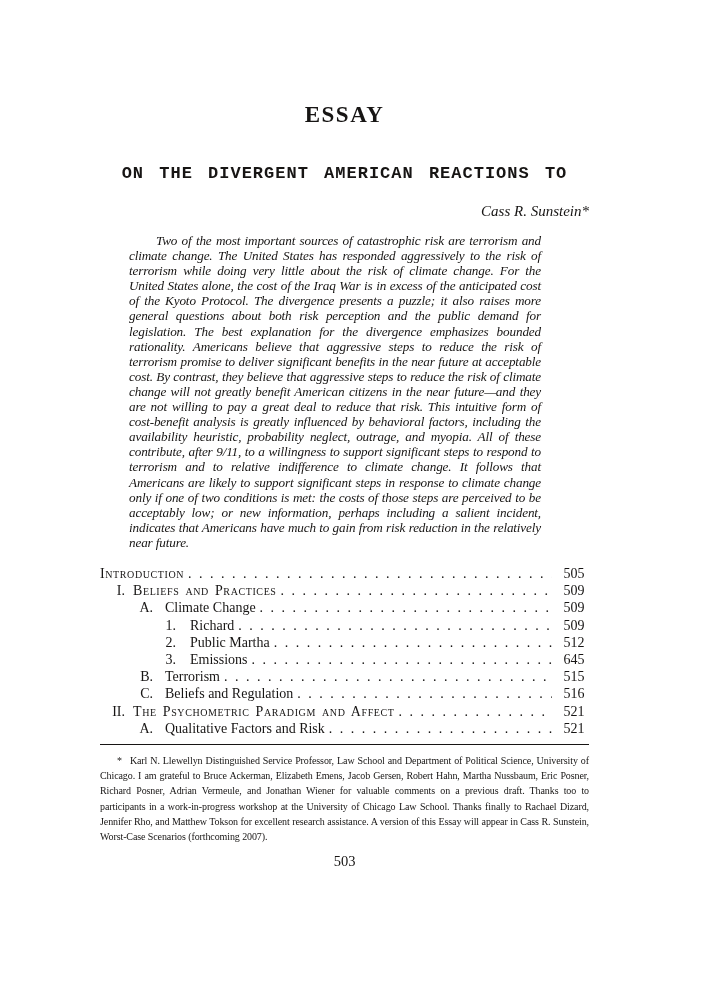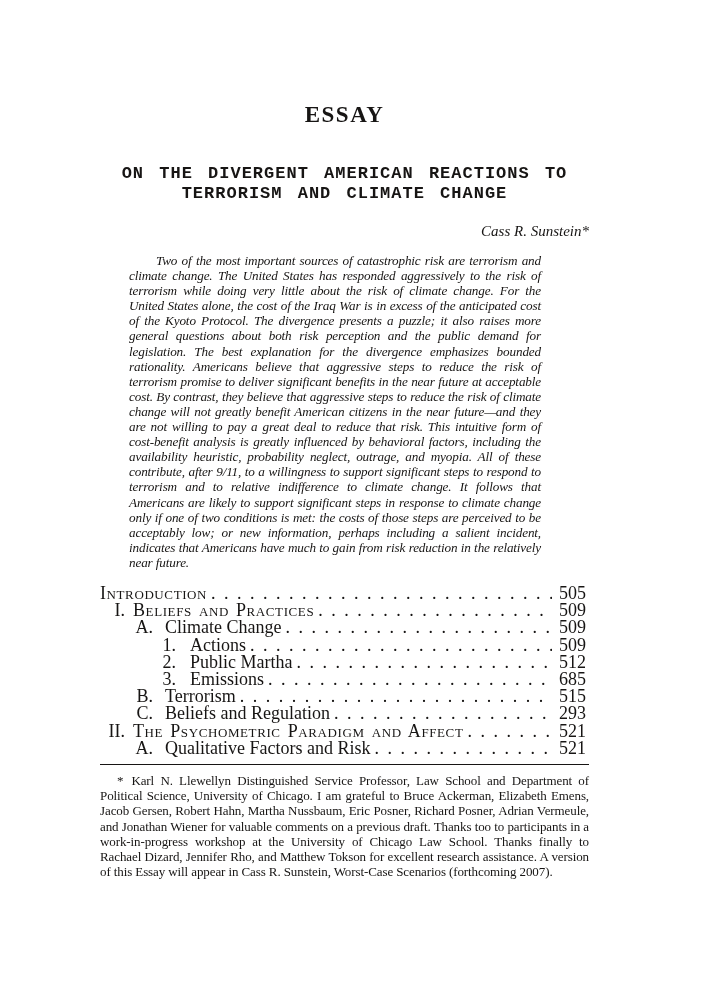--- a/index.html
+++ b/index.html
@@ -39,73 +39,72 @@
   }
   .abstract {
     margin: 14px 48px 8px 29px;
     text-align: justify;
     font-style: italic;
     font-size: 13.2px; line-height: 15.1px;
     letter-spacing: -0.15px;
     text-indent: 27px;
   }
 
-  .toc { margin-top: 15px; font-size: 18px; }
+  .toc { margin-top: 15px; font-size: 14px; }
   .toc-row { display: flex; align-items: baseline; line-height: 17.2px; }
   .toc-num { flex: none; text-align: right; }
   .lvl1 .toc-num { width: 25px; margin-right: 8px; }
   .lvl2 { margin-left: 33px; }
   .lvl2 .toc-num { width: 20px; margin-right: 12px; }
   .lvl3 { margin-left: 60px; }
   .lvl3 .toc-num { width: 16px; margin-right: 14px; }
   .toc-label { flex: none; white-space: nowrap; }
   .sc .toc-label { font-variant: small-caps; letter-spacing: 0.6px; word-spacing: 2px; }
   .leader {
     flex: 1 1 auto;
     overflow: hidden; white-space: nowrap;
     text-align: right;
     margin: 0 7px 0 4px;
     min-width: 10px;
   }
   .leader::after {
     content: ". . . . . . . . . . . . . . . . . . . . . . . . . . . . . . . . . . . . . . . . . . . . . . . . . . . . . . . . . . . . . . . . . . . . . . . .";
     letter-spacing: 2px;
   }
-  .toc-page { flex: none; width: 30px; text-align: left; }
+  .toc-page { flex: none; width: 30px; text-align: center; }
 
   .fn-rule {
     margin: 7px 0 0 0;
     border: none; border-top: 1.5px solid #171514;
     width: 100%; height: 0;
   }
   .footnote {
     margin: 8px 0 0 0;
     text-align: justify;
-    font-size: 13px; line-height: 15.2px;
+    font-size: 10px; line-height: 15.2px;
     letter-spacing: -0.1px;
     text-indent: 17px;
   }
   .fn-marker { padding-right: 8px; }
   .folio {
     margin-top: 9px;
     text-align: center;
     font-size: 14.5px; line-height: 17px;
   }
 </style>
 </head>
 <body>
 
 <div class="page">
   <div class="col">
 
     <h1 class="kicker">ESSAY</h1>
 
     <h2 class="title">
       <div>ON THE DIVERGENT AMERICAN REACTIONS TO</div>
-      <div>TERRORISM AND CLIMATE CHANGE</div>
     </h2>
 
     <div class="byline">Cass R. Sunstein*</div>
 
     <p class="abstract">Two of the most important sources of catastrophic risk are terrorism and climate change.  The United States has responded aggressively to the risk of terrorism while doing very little about the risk of climate change.  For the United States alone, the cost of the Iraq War is in excess of the anticipated cost of the Kyoto Protocol.  The divergence presents a puzzle; it also raises more general questions about both risk perception and the public demand for legislation.  The best explanation for the divergence emphasizes bounded rationality.  Americans believe that aggressive steps to reduce the risk of terrorism promise to deliver significant benefits in the near future at acceptable cost.  By contrast, they believe that aggressive steps to reduce the risk of climate change will not greatly benefit American citizens in the near future—and they are not willing to pay a great deal to reduce that risk.  This intuitive form of cost-benefit analysis is greatly influenced by behavioral factors, including the availability heuristic, probability neglect, outrage, and myopia.  All of these contribute, after 9/11, to a willingness to support significant steps to respond to terrorism and to relative indifference to climate change.  It follows that Americans are likely to support significant steps in response to climate change only if one of two conditions is met:  the costs of those steps are perceived to be acceptably low; or new information, perhaps including a salient incident, indicates that Americans have much to gain from risk reduction in the relatively near future.</p>
 
     <div class="toc">
       <div class="toc-row lvl0 sc">
         <span class="toc-label">Introduction</span>
         <span class="leader"></span>
@@ -118,61 +117,62 @@
         <span class="toc-page">509</span>
       </div>
       <div class="toc-row lvl2">
         <span class="toc-num">A.</span>
         <span class="toc-label">Climate Change</span>
         <span class="leader"></span>
         <span class="toc-page">509</span>
       </div>
       <div class="toc-row lvl3">
         <span class="toc-num">1.</span>
-        <span class="toc-label">Actions</span>
+        <span class="toc-label">Richard</span>
         <span class="leader"></span>
         <span class="toc-page">509</span>
       </div>
       <div class="toc-row lvl3">
         <span class="toc-num">2.</span>
         <span class="toc-label">Public Martha</span>
         <span class="leader"></span>
         <span class="toc-page">512</span>
       </div>
       <div class="toc-row lvl3">
         <span class="toc-num">3.</span>
         <span class="toc-label">Emissions</span>
         <span class="leader"></span>
-        <span class="toc-page">685</span>
+        <span class="toc-page">645</span>
       </div>
       <div class="toc-row lvl2">
         <span class="toc-num">B.</span>
         <span class="toc-label">Terrorism</span>
         <span class="leader"></span>
         <span class="toc-page">515</span>
       </div>
       <div class="toc-row lvl2">
         <span class="toc-num">C.</span>
         <span class="toc-label">Beliefs and Regulation</span>
         <span class="leader"></span>
-        <span class="toc-page">293</span>
+        <span class="toc-page">516</span>
       </div>
       <div class="toc-row lvl1 sc">
         <span class="toc-num">II.</span>
         <span class="toc-label">The Psychometric Paradigm and Affect</span>
         <span class="leader"></span>
         <span class="toc-page">521</span>
       </div>
       <div class="toc-row lvl2">
         <span class="toc-num">A.</span>
         <span class="toc-label">Qualitative Factors and Risk</span>
         <span class="leader"></span>
         <span class="toc-page">521</span>
       </div>
     </div>
 
     <hr class="fn-rule">
 
     <p class="footnote"><span class="fn-marker">*</span><span>Karl N. Llewellyn Distinguished Service Professor, Law School and Department of Political Science, University of Chicago.  I am grateful to Bruce Ackerman, Elizabeth Emens, Jacob Gersen, Robert Hahn, Martha Nussbaum, Eric Posner, Richard Posner, Adrian Vermeule, and Jonathan Wiener for valuable comments on a previous draft. Thanks too to participants in a work-in-progress workshop at the University of Chicago Law School.  Thanks finally to Rachael Dizard, Jennifer Rho, and Matthew Tokson for excellent research assistance.  A version of this Essay will appear in Cass R. Sunstein, Worst-Case Scenarios (forthcoming 2007).</span></p>
 
+    <div class="folio">503</div>
 
   </div>
 </div>
 
 </body></html>

